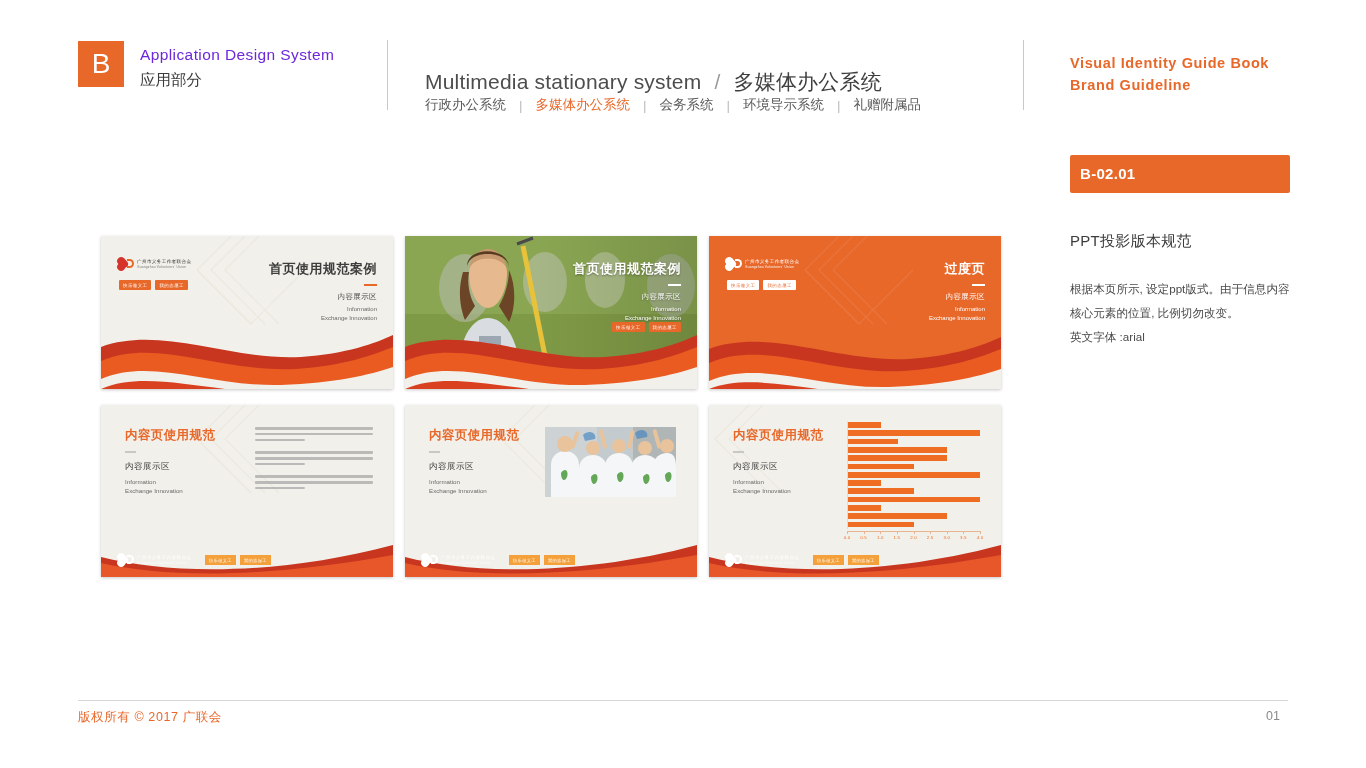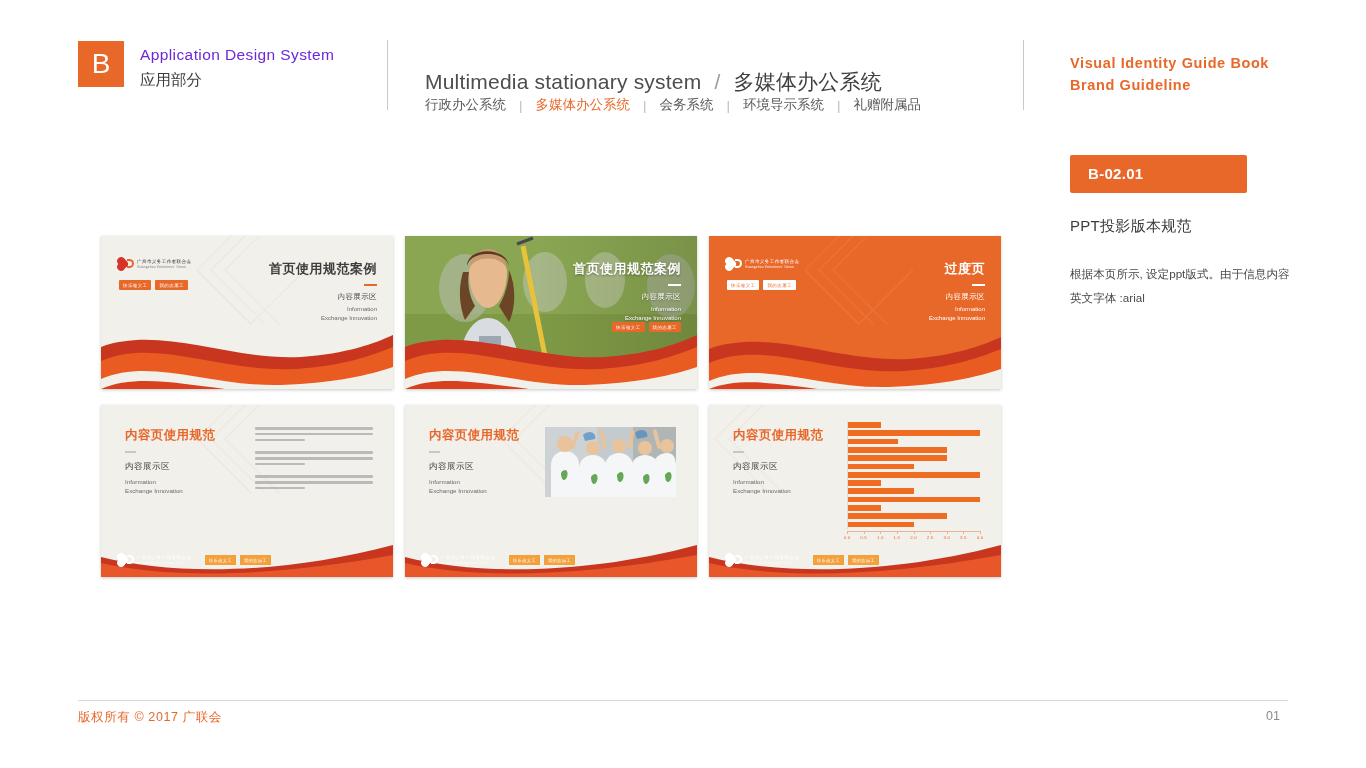--- a/index.html
+++ b/index.html
@@ -33,24 +33,24 @@
   .hdr-nav { font-size: 13.5px; color: #5a5a5a; display: flex; align-items: center; text-align: right; }
   .hdr-nav .nav-item { white-space: nowrap; }
   .hdr-nav .nav-item.active { color: #e8682a; }
   .hdr-nav .sep { color: #bbb; margin: 0 13px; }
 
   .hdr-right { position: absolute; left: 1070px; top: 52px; color: #e8682a; font-size: 14.5px; line-height: 22px; letter-spacing: .6px; font-weight: 600; }
 
   
   .panel { position: absolute; left: 1070px; top: 155px; width: 220px; }
   .panel-badge {
-    width: 177px; height: 38px; background: #e8682a; border-radius: 2px;
-    color: #fff; font-size: 15px; font-weight: 700; line-height: 38px; padding-left: 18px; letter-spacing: .3px;
-  }
-  .panel-title { margin-top: 24px; font-size: 15px; color: #3c3c3c; letter-spacing: .3px; }
+    width: 220px; height: 38px; background: #e8682a; border-radius: 2px;
+    color: #fff; font-size: 15px; font-weight: 700; line-height: 38px; padding-left: 10px; letter-spacing: .3px;
+  }
+  .panel-title { margin-top: 39px; font-size: 15px; color: #3c3c3c; letter-spacing: .3px; }
   .panel-body { margin-top: 26px; font-size: 11.6px; color: #4a4a4a; line-height: 24px; }
   .panel-body p { margin: 0; }
   .panel-body .fnt { line-height: 23px; }
 
   
   .grid { position: absolute; left: 101px; top: 236px; width: 910px; }
   .row { display: flex; gap: 12px; }
   .row2 { margin-top: 16px; }
 
   .slide {
@@ -215,20 +215,21 @@
       <div>Visual  Identity  Guide  Book</div>
       <div>Brand  Guideline</div>
     </div>
   </div>
 
   <div class="panel">
     <div class="panel-badge">B-02.01</div>
     <div class="panel-title">PPT投影版本规范</div>
     <div class="panel-body">
       <p>根据本页所示, 设定ppt版式。由于信息内容</p>
+      <p>核心元素的位置, 比例切勿改变。</p>
       <p class="fnt">英文字体 :arial</p>
     </div>
   </div>
 
   <div class="grid">
 
     <div class="row">
 
       <div class="slide">
         <svg class="wm" viewBox="0 0 292 153" preserveAspectRatio="none">

